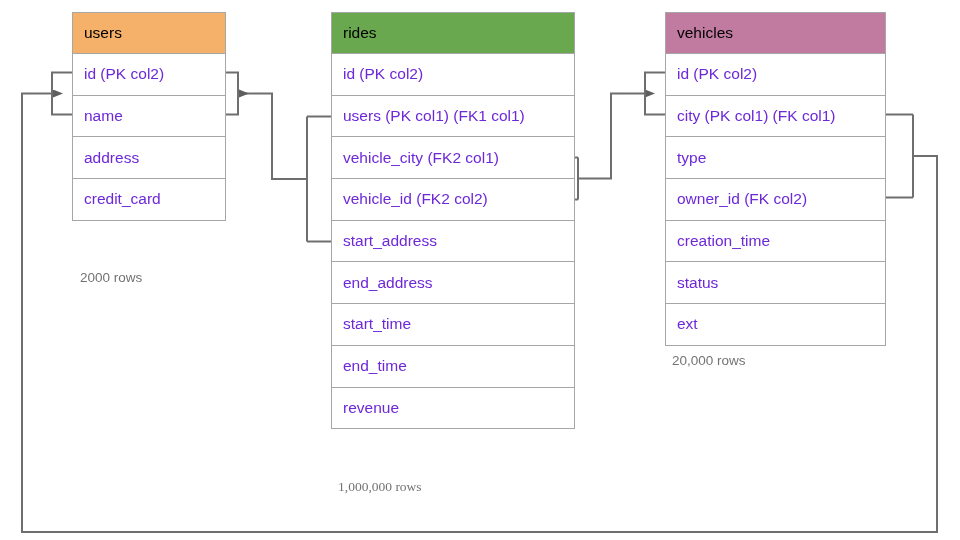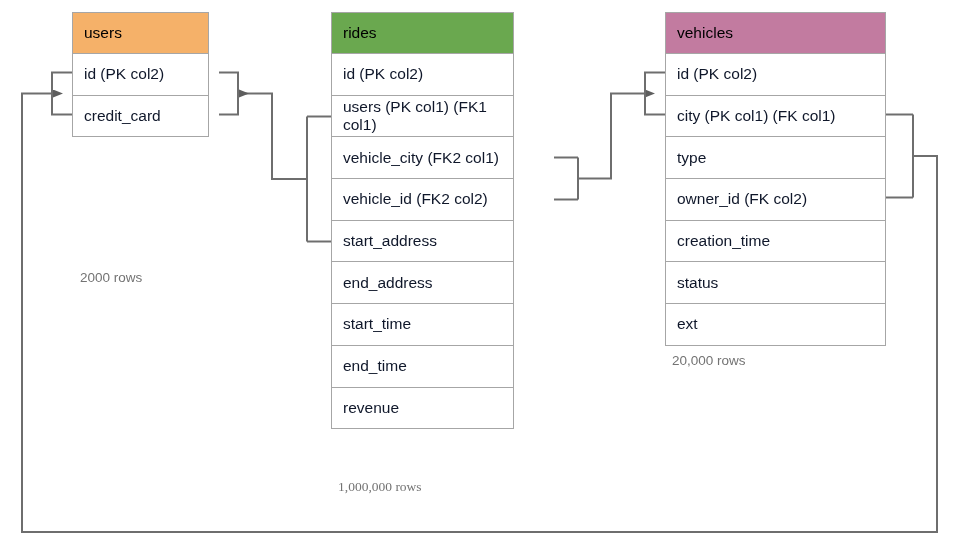--- a/index.html
+++ b/index.html
@@ -48,31 +48,31 @@
   .tbl-row {
     box-sizing: border-box;
     border: 1px solid #a6a6a6;
     border-top: none;
     height: 41.7px;
     display: flex;
     align-items: center;
     padding-left: 11px;
     font-size: 15.5px;
     background: #ffffff;
-    color: #0f172a;
+    color: #6d28d9;
   }
   .row-count {
     position: absolute;
     font-size: 13.5px;
     color: #737373;
     white-space: nowrap;
   }
   
-  #tbl-users    { left: 72px;  top: 12px;  width: 137px; }
-  #tbl-rides    { left: 331px; top: 12px;  width: 183px; }
+  #tbl-users    { left: 72px;  top: 12px;  width: 154px; }
+  #tbl-rides    { left: 331px; top: 12px;  width: 244px; }
   #tbl-vehicles { left: 665px; top: 12px;  width: 221px; }
 
   #rc-users    { left: 80px;  top: 270px; }
   #rc-rides    { left: 338px; top: 479px; font-family: Liberation Serif, serif; }
   #rc-vehicles { left: 672px; top: 353px; }
 </style>
 </head>
 <body>
 
 <div id="diagram">
@@ -118,20 +118,26 @@
   </svg>
 
   <div class="table-box" id="tbl-users">
     <div class="tbl-header" style="background: rgb(245, 177, 105);">
       <span>users</span>
     </div>
     <div class="tbl-row">
       <span>id (PK col2)</span>
     </div>
     <div class="tbl-row">
+      <span>name</span>
+    </div>
+    <div class="tbl-row">
+      <span>address</span>
+    </div>
+    <div class="tbl-row">
       <span>credit_card</span>
     </div>
   </div>
   <div class="row-count" id="rc-users">2000 rows</div>
 
   <div class="table-box" id="tbl-rides">
     <div class="tbl-header" style="background: rgb(106, 168, 79);">
       <span>rides</span>
     </div>
     <div class="tbl-row">

